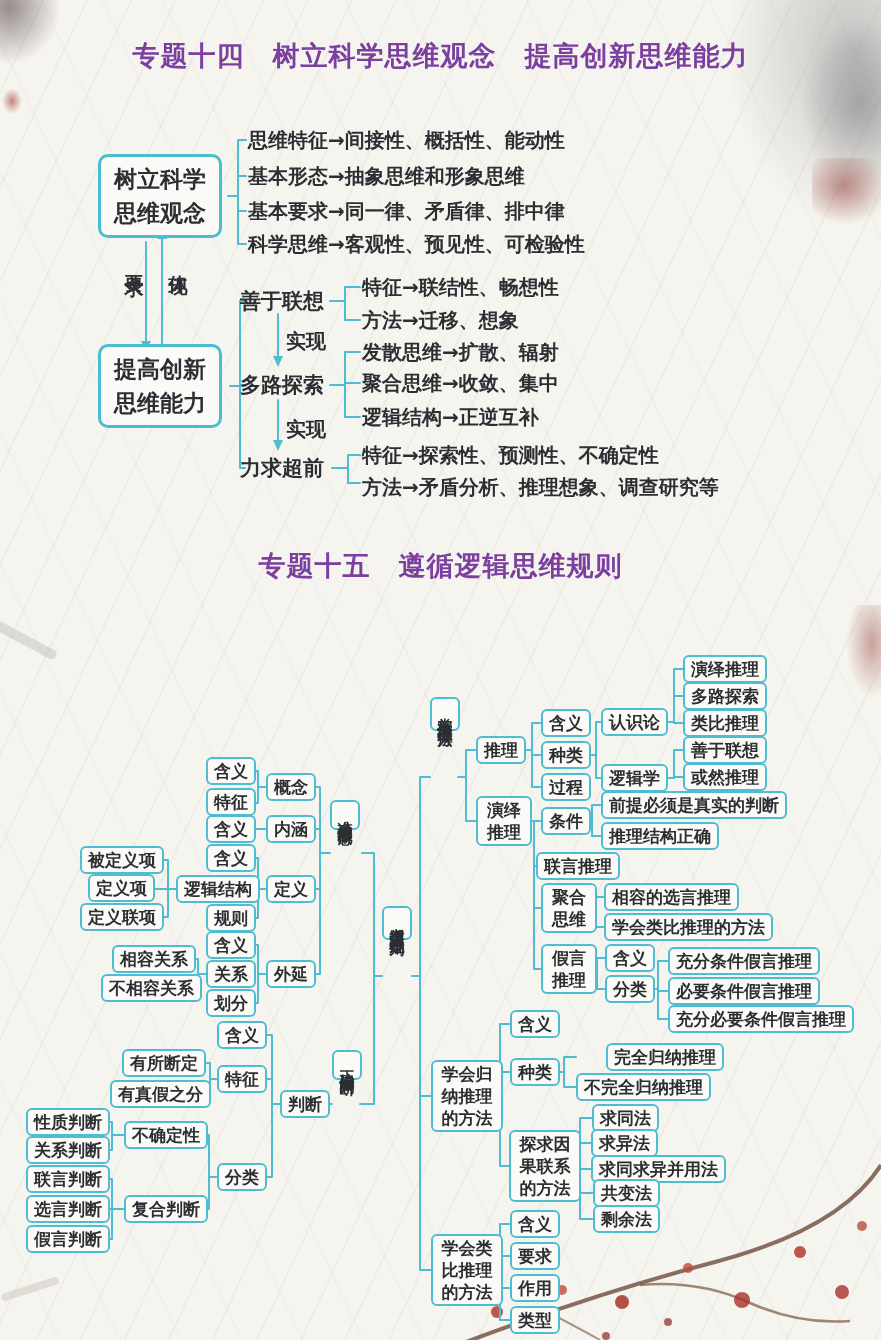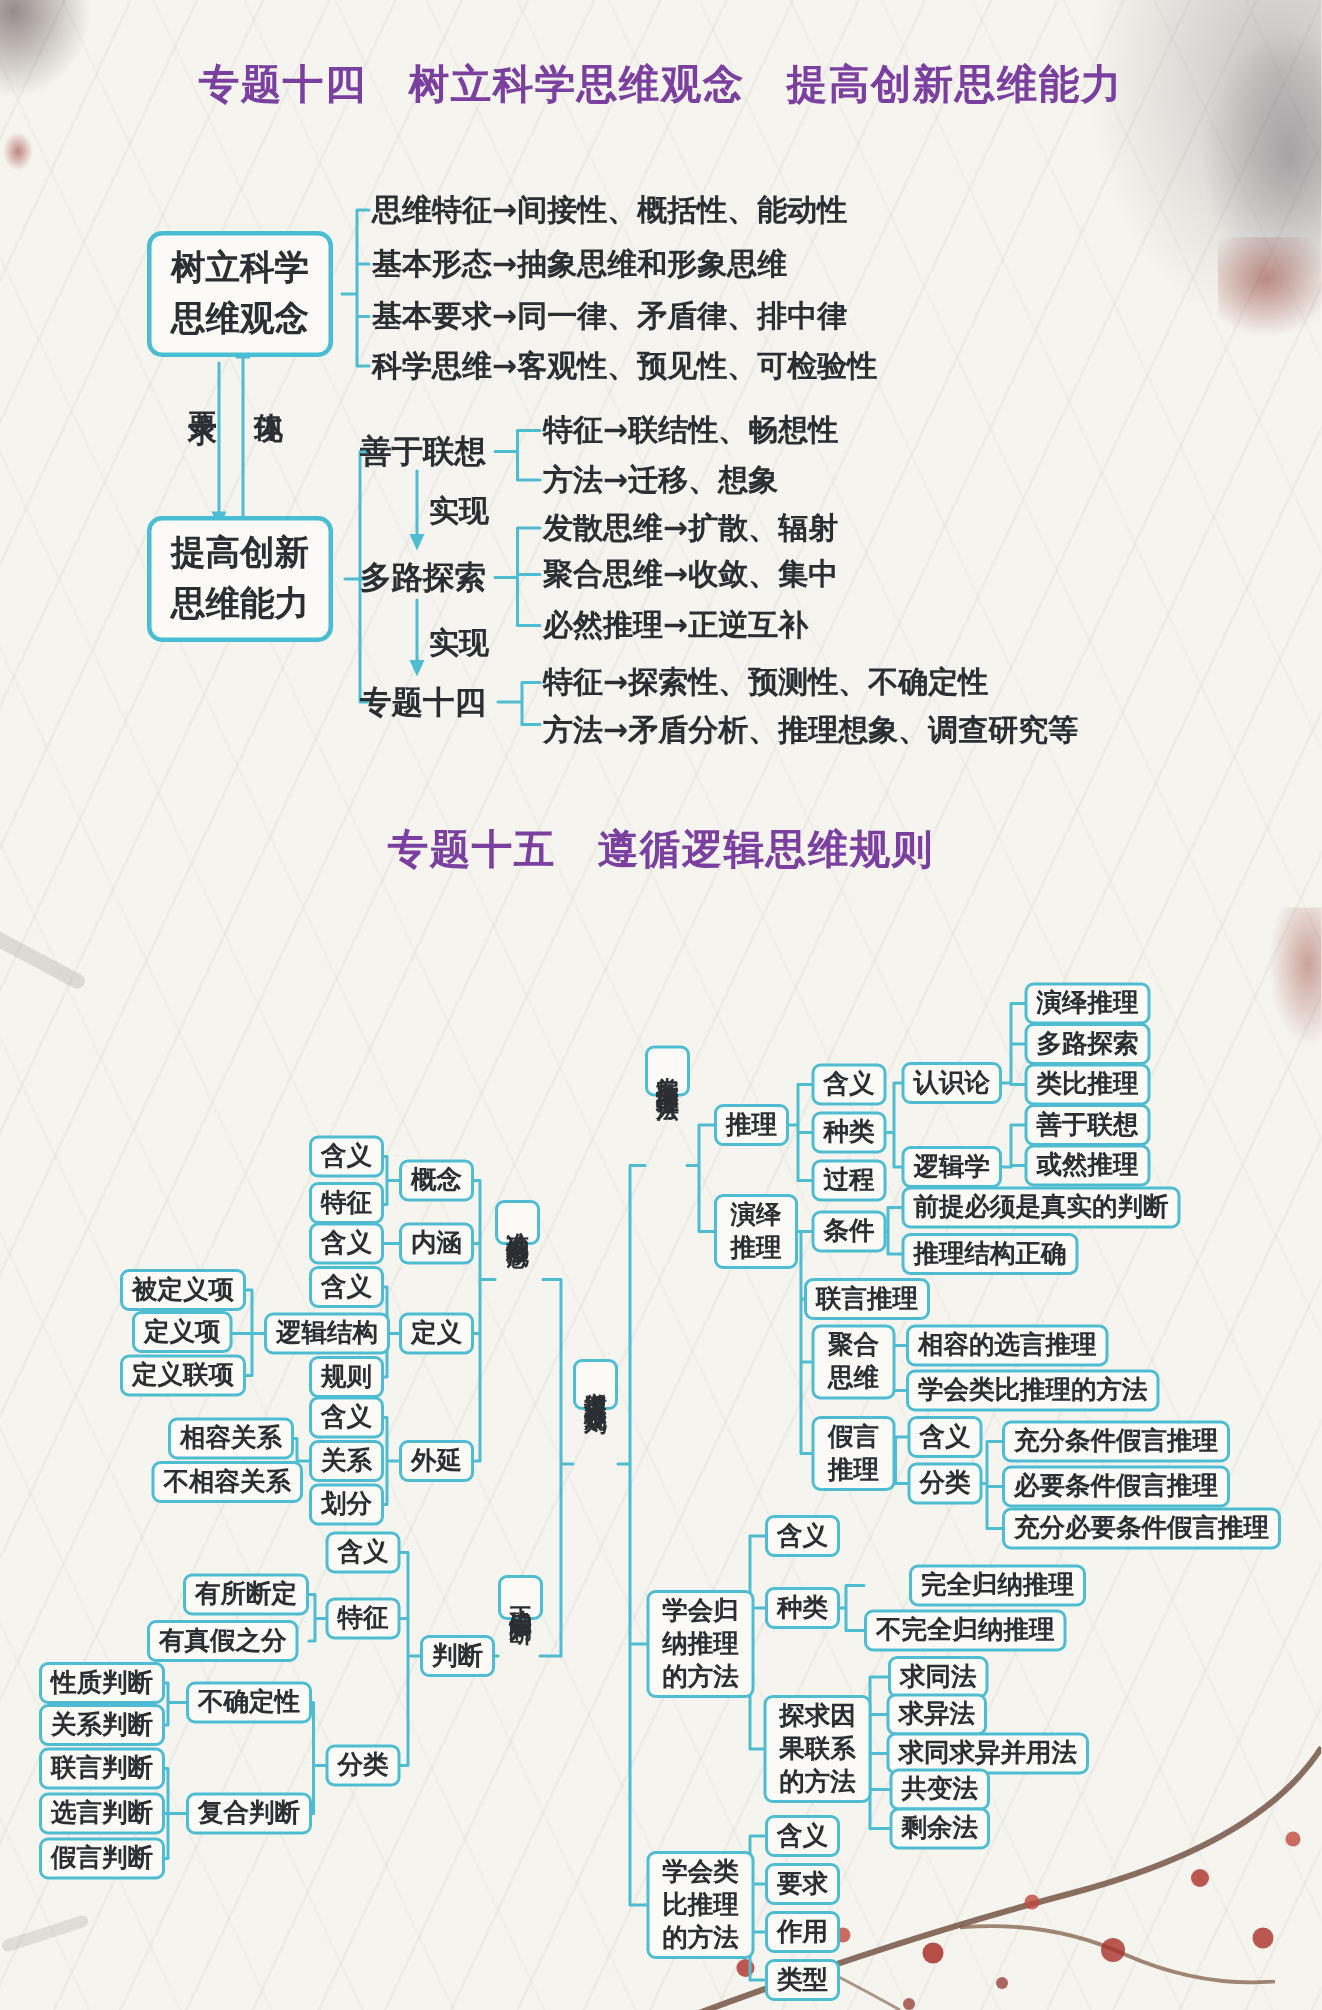--- a/index.html
+++ b/index.html
@@ -149,25 +149,25 @@
 
 <div class="n t1b" style="left:240px;top:301px">善于联想</div>
 <div class="n t1" style="left:362px;top:287px">特征→联结性、畅想性</div>
 <div class="n t1" style="left:362px;top:320px">方法→迁移、想象</div>
 
 <div class="n t1" style="left:286px;top:341px">实现</div>
 
 <div class="n t1b" style="left:240px;top:385px">多路探索</div>
 <div class="n t1" style="left:362px;top:352px">发散思维→扩散、辐射</div>
 <div class="n t1" style="left:362px;top:383px">聚合思维→收敛、集中</div>
-<div class="n t1" style="left:362px;top:417px">必然推理→正逆互补</div>
+<div class="n t1" style="left:362px;top:417px">逻辑结构→正逆互补</div>
 
 <div class="n t1" style="left:286px;top:429px">实现</div>
 
-<div class="n t1b" style="left:240px;top:468px">专题十四</div>
+<div class="n t1b" style="left:240px;top:468px">力求超前</div>
 <div class="n t1" style="left:362px;top:455px">特征→探索性、预测性、不确定性</div>
 <div class="n t1" style="left:362px;top:487px">方法→矛盾分析、推理想象、调查研究等</div>
 
 <div class="title" style="top:548px">专题十五　遵循逻辑思维规则</div>
 
 <div class="n box vert" style="left:382px;top:906px">遵循逻辑思维规则</div>
 
 <div class="n box vert" style="left:330px;top:800px">准确把握概念</div>
 <div class="n box" style="left:206px;top:771px">含义</div>
 <div class="n box" style="left:206px;top:802px">特征</div>
@@ -186,21 +186,21 @@
 <div class="n box" style="left:206px;top:1003px">划分</div>
 <div class="n box" style="left:266px;top:974px">外延</div>
 <div class="n box" style="left:112px;top:959px">相容关系</div>
 <div class="n box" style="left:101px;top:988px">不相容关系</div>
 
 <div class="n box vert" style="left:332px;top:1050px">正确运用判断</div>
 <div class="n box" style="left:280px;top:1104px">判断</div>
 <div class="n box" style="left:217px;top:1035px">含义</div>
 <div class="n box" style="left:217px;top:1079px">特征</div>
 <div class="n box" style="left:122px;top:1063px">有所断定</div>
-<div class="n box" style="left:98px;top:1094px">有真假之分</div>
+<div class="n box" style="left:110px;top:1094px">有真假之分</div>
 <div class="n box" style="left:217px;top:1177px">分类</div>
 <div class="n box" style="left:124px;top:1135px">不确定性</div>
 <div class="n box" style="left:124px;top:1209px">复合判断</div>
 <div class="n box" style="left:26px;top:1122px">性质判断</div>
 <div class="n box" style="left:26px;top:1150px">关系判断</div>
 <div class="n box" style="left:26px;top:1179px">联言判断</div>
 <div class="n box" style="left:26px;top:1209px">选言判断</div>
 <div class="n box" style="left:26px;top:1239px">假言判断</div>
 
 <div class="n box vert" style="left:430px;top:697px">掌握演绎推理方法</div>

